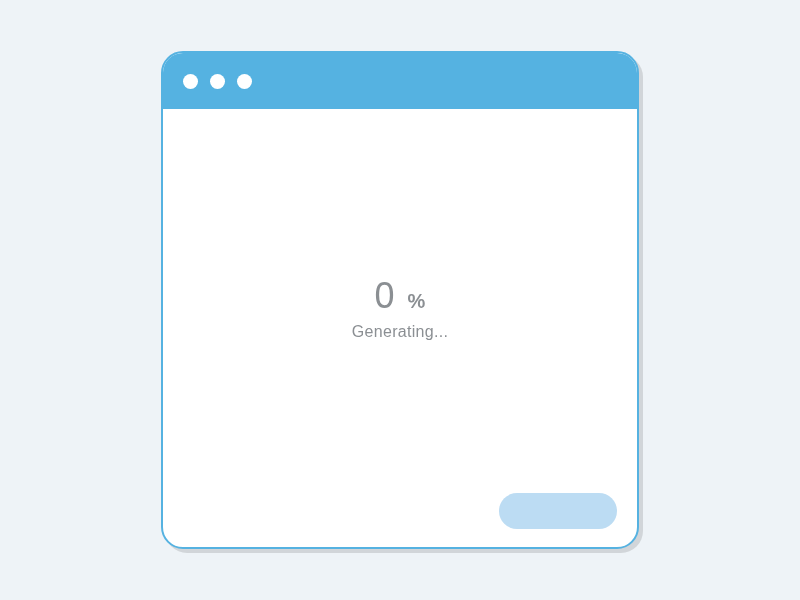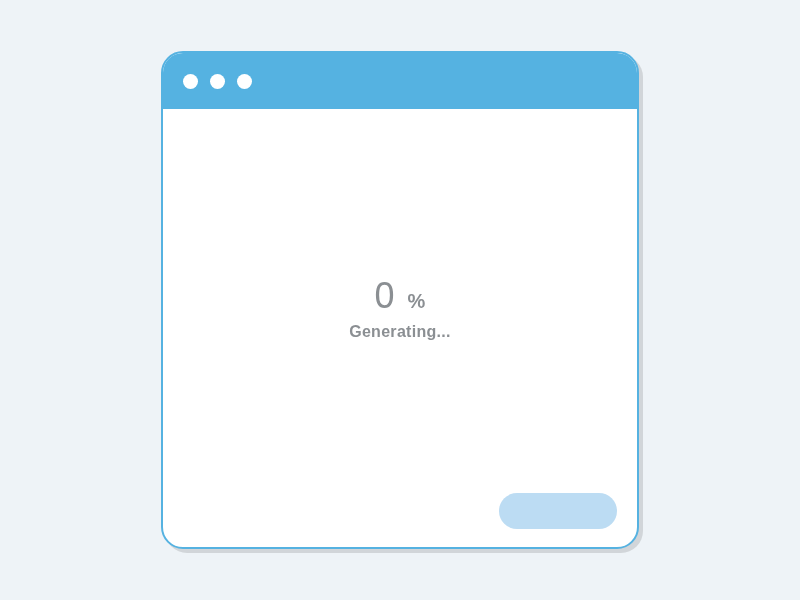--- a/index.html
+++ b/index.html
@@ -64,21 +64,21 @@
       font-weight: 500;
       letter-spacing: 1px;
     }
     .percent-sign {
       font-size: 20px;
       font-weight: 600;
     }
     .status-text {
       margin-top: 6px;
       font-size: 16px;
-      font-weight: 700;
+      font-weight: 400;
       color: #8b8f93;
       letter-spacing: 0.3px;
     }
     .action-button {
       position: absolute;
       bottom: 18px;
       right: 20px;
       width: 118px;
       height: 36px;
       background-color: #bcdcf3;

